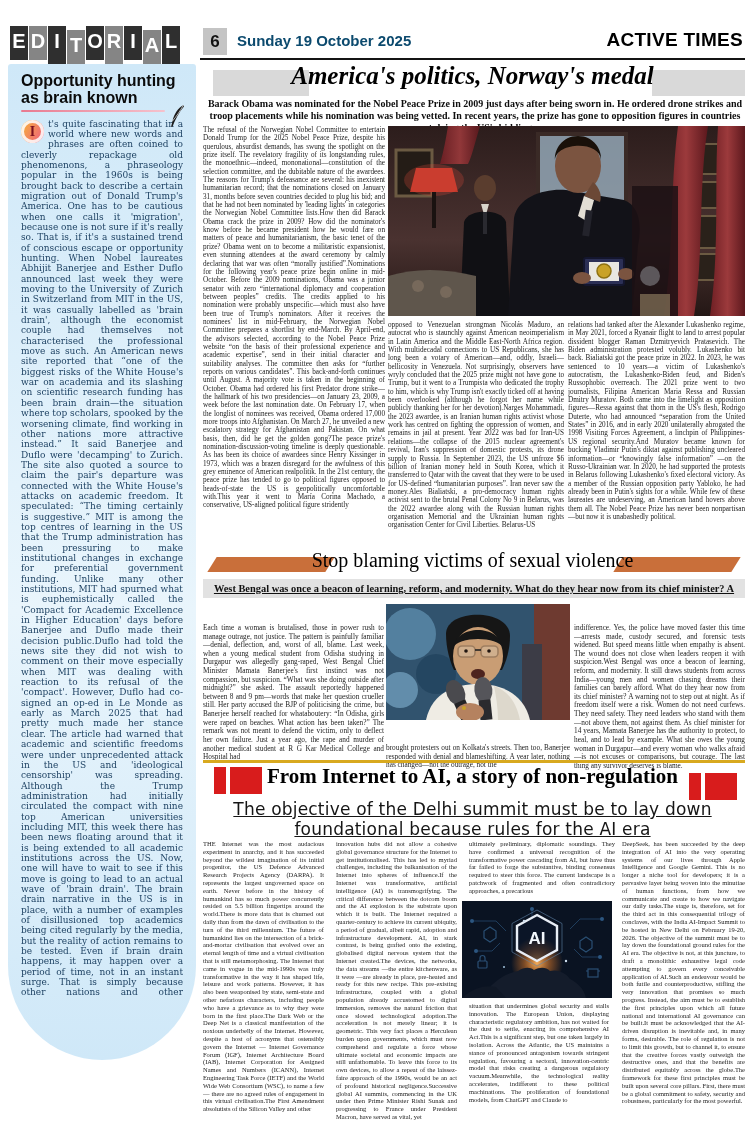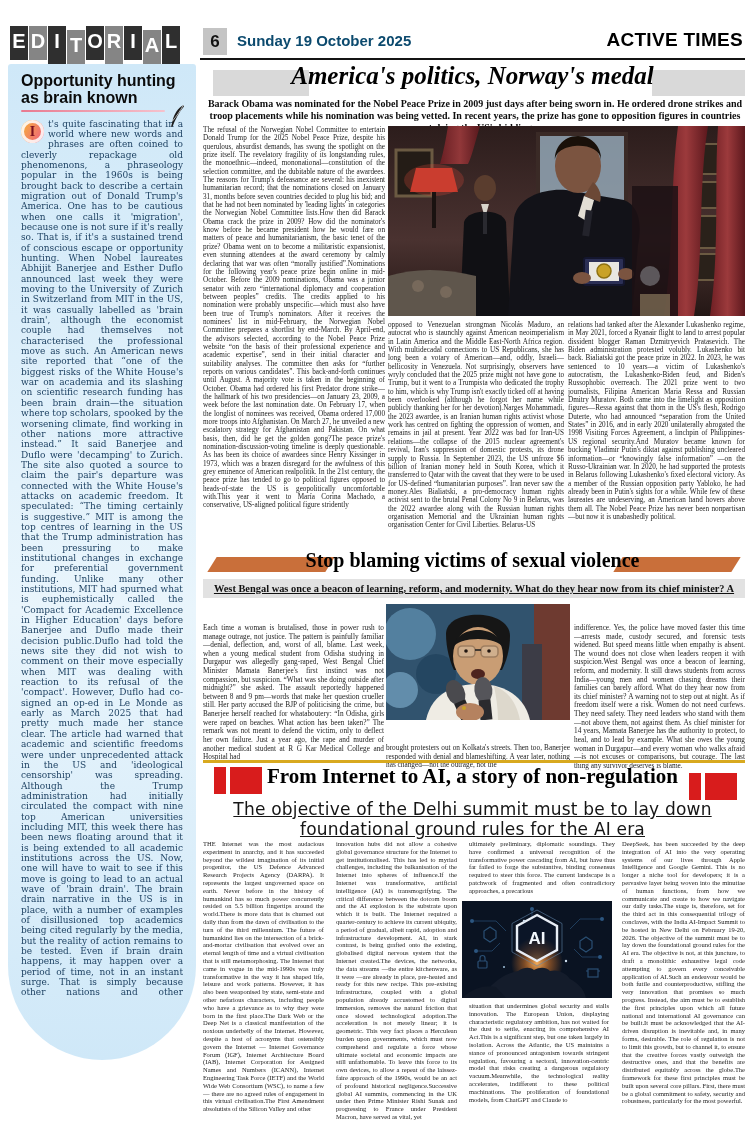--- a/index.html
+++ b/index.html
@@ -45,21 +45,21 @@
   .graybox{background:#d9d9d9;height:26px;top:70px;}
   .gb-l{left:213px;width:96px;} .gb-r{left:652px;width:93px;}
   .standfirst{left:206px;top:98px;width:538px;text-align:center;
               font:bold 10px/1.22 "Liberation Serif",serif;color:#0e0e0e;}
   .a1col1{left:203px;top:126px;width:182px;height:422px;}
   .photo1{left:388px;top:126px;width:357px;height:190px;overflow:hidden;background:#201318;}
   .a1col2{left:388px;top:321px;width:176px;height:227px;}
   .a1col3{left:568px;top:321px;width:177px;height:227px;}
 
   
-  .h2t{left:200px;top:549px;width:545px;text-align:center;font-weight:bold;font-size:20px;color:#000;}
+  .h2t{left:200px;top:549px;width:545px;text-align:center;font-weight:normal;font-size:20px;color:#000;}
   .para{background:#c96f3a;height:15px;top:557px;transform:skewX(-32deg);}
   .pa-l{left:212px;width:118px;} .pa-r{left:618px;width:118px;}
   .subbar{left:203px;top:579px;width:542px;height:19px;background:#e2e2e2;text-align:center;
           font:bold 10.4px/19px "Liberation Serif",serif;text-decoration:underline;color:#111;}
   .a2col1{left:203px;top:604px;width:181px;height:152px;}
   .photo2{left:386px;top:604px;width:184px;height:116px;overflow:hidden;background:#34506b;}
   .a2below{left:386px;top:724px;width:184px;height:34px;}
   .a2col3{left:574px;top:604px;width:171px;height:154px;}
   .goldline{left:203px;top:760px;width:542px;height:3px;background:#d8a91f;}
 
@@ -216,21 +216,21 @@
     </svg>
   </div>
 
   <div class="abs jtext a2text a2below">brought protesters out on Kolkata's streets. Then too, Banerjee responded with denial and blameshifting. A year later, nothing has changed—not the outrage, not the</div>
   <div class="abs jtext a2text a2col3">indifference. Yes, the police have moved faster this time—arrests made, custody secured, and forensic tests widened. But speed means little when empathy is absent. The wound does not close when leaders reopen it with suspicion.West Bengal was once a beacon of learning, reform, and modernity. It still draws students from across India—young men and women chasing dreams their families can barely afford. What do they hear now from its chief minister? A warning not to step out at night. As if freedom itself were a risk. Women do not need curfews. They need safety. They need leaders who stand with them—not above them, not against them. As chief minister for 14 years, Mamata Banerjee has the authority to protect, to heal, and to lead by example. What she owes the young woman in Durgapur—and every woman who walks afraid—is not excuses or comparisons, but courage. The last thing any survivor deserves is blame.</div>
   <div class="abs goldline"></div>
 
   <div class="abs redbox rb-l"></div>
   <div class="abs redbox rb-r"></div>
   <div class="abs h3t">From Internet to AI, a story of non-regulation</div>
-  <div class="abs h3sub">The objective of the Delhi summit must be to lay down foundational ground rules for the AI era</div>
+  <div class="abs h3sub">The objective of the Delhi summit must be to lay down foundational because rules for the AI era</div>
 
   <div class="abs jtext a3text a3col1">THE Internet was the most audacious experiment in anarchy, and it has succeeded beyond the wildest imagination of its initial progenitor, the US Defence Advanced Research Projects Agency (DARPA). It represents the largest ungoverned space on earth. Never before in the history of humankind has so much power concurrently resided on 5.5 billion fingertips around the world.There is more data that is churned out daily than from the dawn of civilisation to the turn of the third millennium. The future of humankind lies on the intersection of a brick-and-mortar civilisation that evolved over an eternal length of time and a virtual civilisation that is still metamorphosing. The Internet that came in vogue in the mid-1990s was truly transformative in the way it has shaped life, leisure and work patterns. However, it has also been weaponised by state, semi-state and other nefarious characters, including people who have a grievance as to why they were born in the first place.The Dark Web or the Deep Net is a classical manifestation of the noxious underbelly of the Internet. However, despite a host of acronyms that ostensibly govern the Internet — Internet Governance Forum (IGF), Internet Architecture Board (IAB), Internet Corporation for Assigned Names and Numbers (ICANN), Internet Engineering Task Force (IETF) and the World Wide Web Consortium (WSC), to name a few — there are no agreed rules of engagement in this virtual civilisation.The First Amendment absolutists of the Silicon Valley and other</div>
   <div class="abs jtext a3text a3col2">innovation hubs did not allow a cohesive global governance structure for the Internet to get institutionalised. This has led to myriad challenges, including the balkanisation of the Internet into spheres of influence.If the Internet was transformative, artificial intelligence (AI) is transmogrifying. The critical difference between the dotcom boom and the AI explosion is the substrate upon which it is built. The Internet required a quarter-century to achieve its current ubiquity, a period of gradual, albeit rapid, adoption and infrastructure development. AI, in stark contrast, is being grafted onto the existing, globalised digital nervous system that the Internet created.The devices, the networks, the data streams —the entire kitchenware, as it were —are already in place, pre-heated and ready for this new recipe. This pre-existing infrastructure, coupled with a global population already accustomed to digital immersion, removes the natural friction that once slowed technological adoption.The acceleration is not merely linear; it is geometric. This very fact places a Herculean burden upon governments, which must now comprehend and regulate a force whose ultimate societal and economic impacts are still unfathomable. To leave this force to its own devices, to allow a repeat of the laissez-faire approach of the 1990s, would be an act of profound historical negligence.Successive global AI summits, commencing in the UK under then Prime Minister Rishi Sunak and progressing to France under President Macron, have served as vital, yet</div>
   <div class="abs jtext a3text a3midtop">ultimately preliminary, diplomatic soundings. They have confirmed a universal recognition of the transformative power cascading from AI, but have thus far failed to forge the substantive, binding consensus required to steer this force. The current landscape is a patchwork of fragmented and often contradictory approaches, a precarious</div>
 
   <div class="abs photo3">
     <svg width="150" height="97" viewBox="0 0 150 97">
       <defs>
         <radialGradient id="glow" cx="0.5" cy="0.5" r="0.5">
           <stop offset="0" stop-color="#ffb45e" stop-opacity="0.95"></stop>

